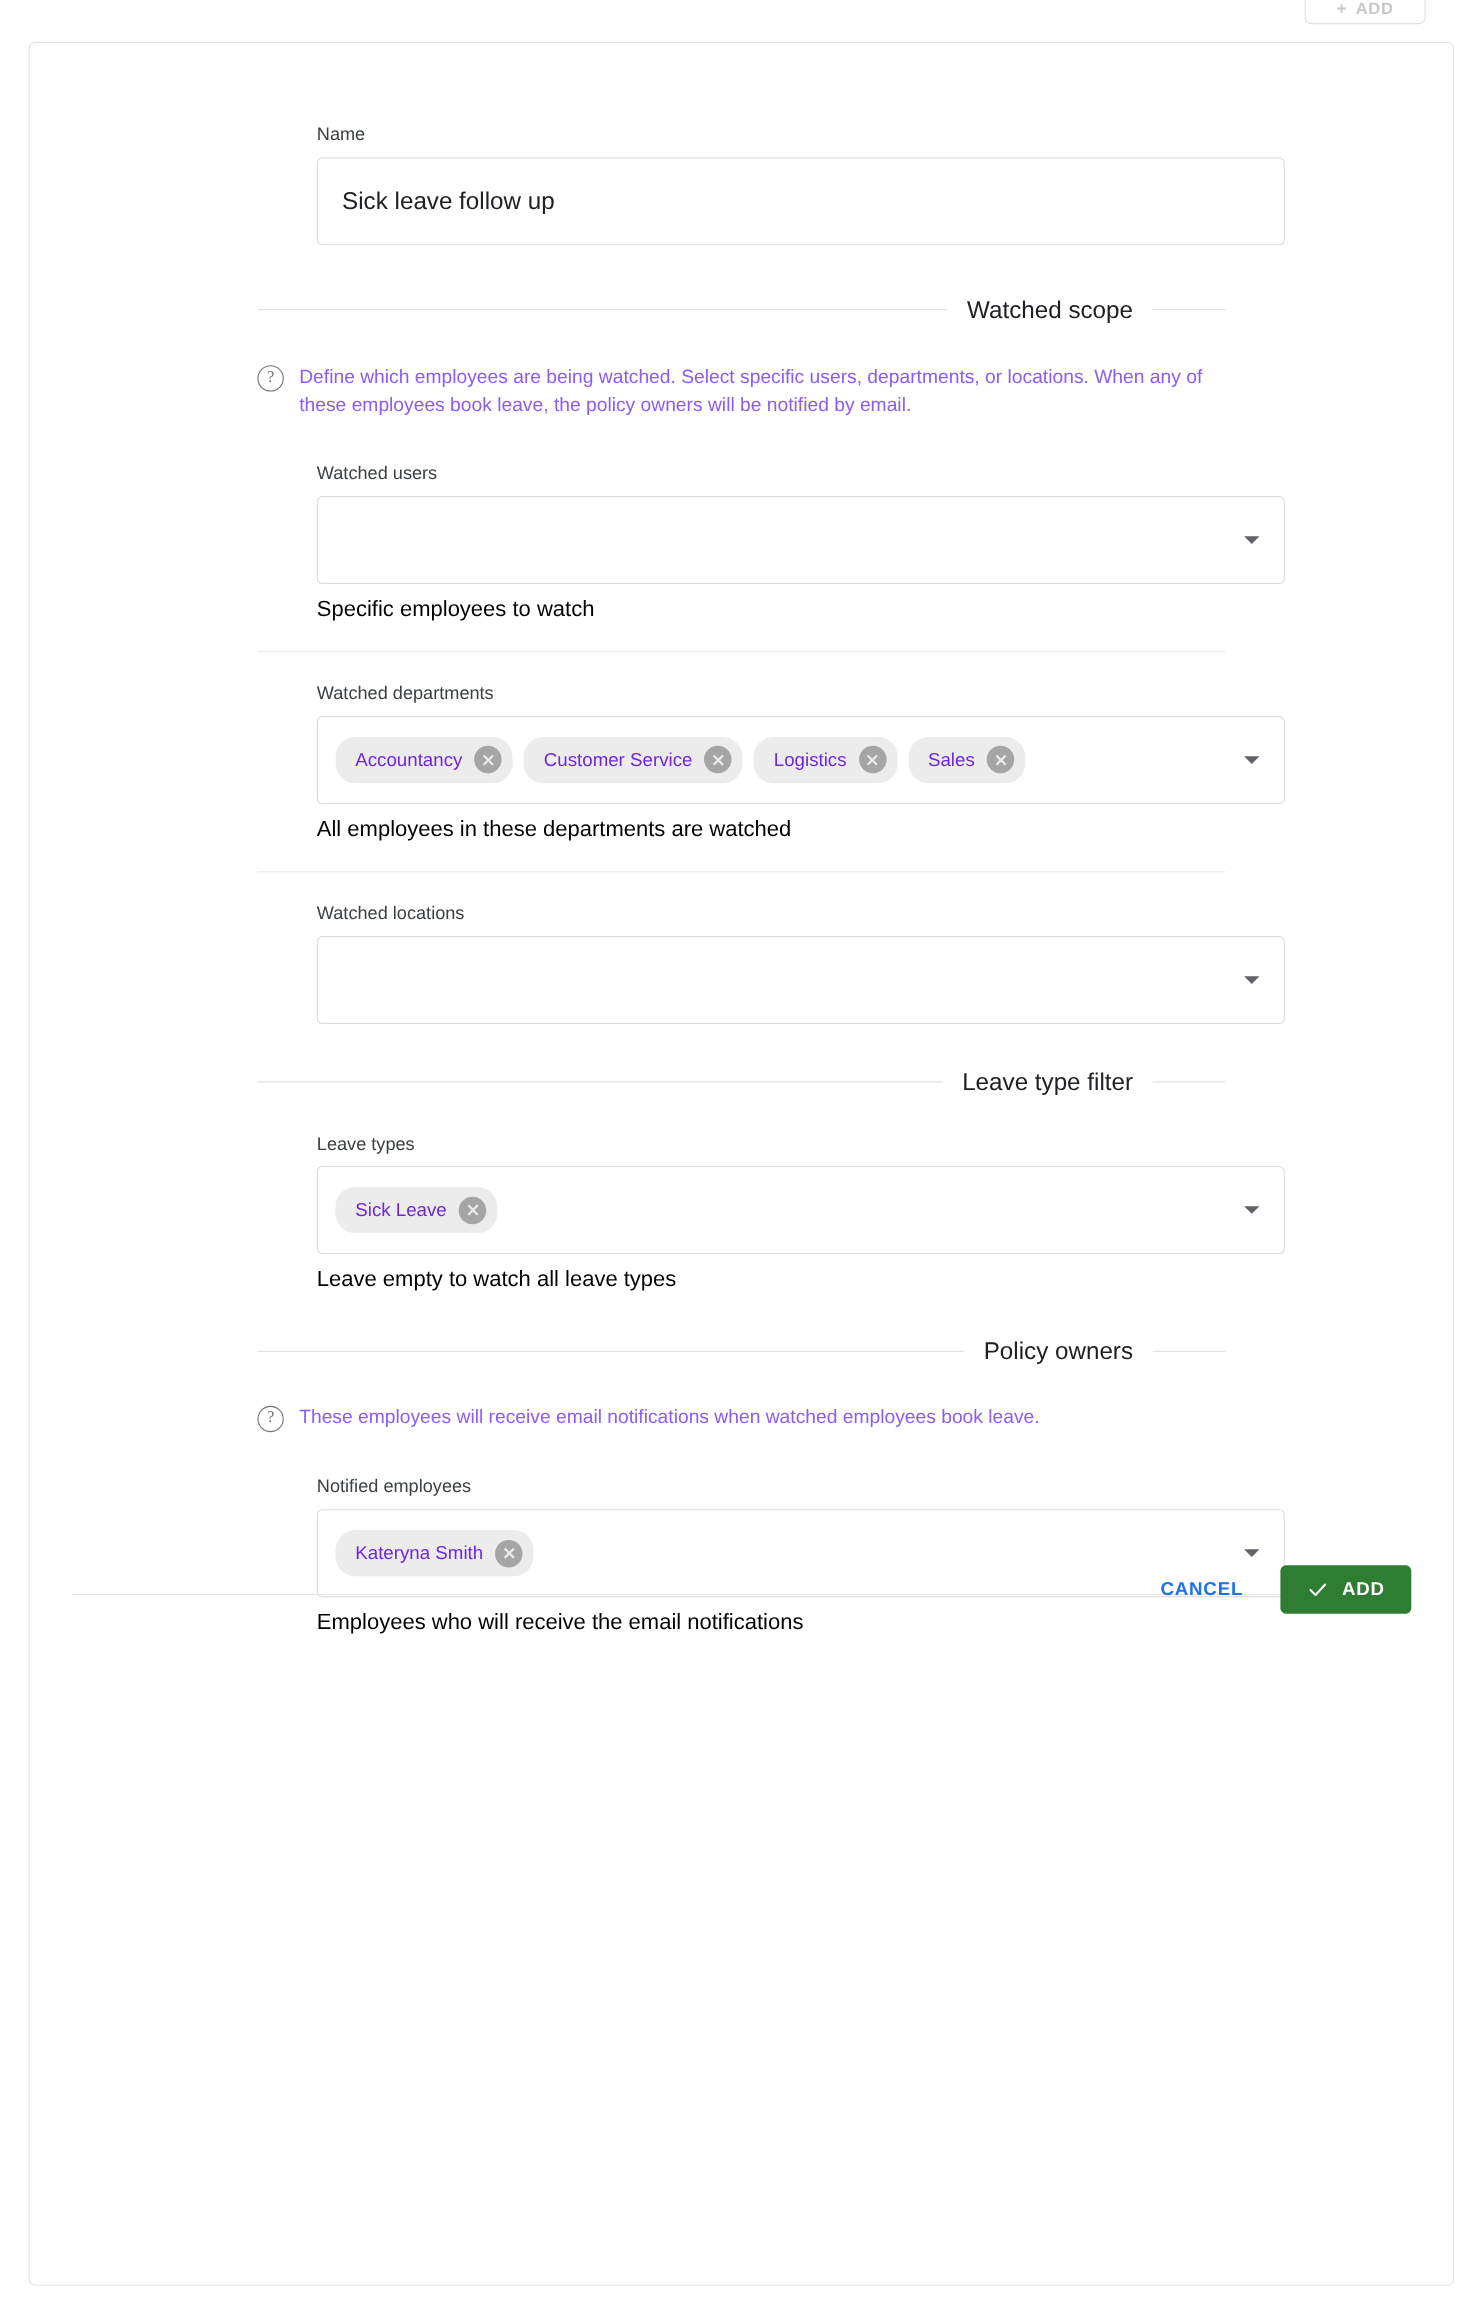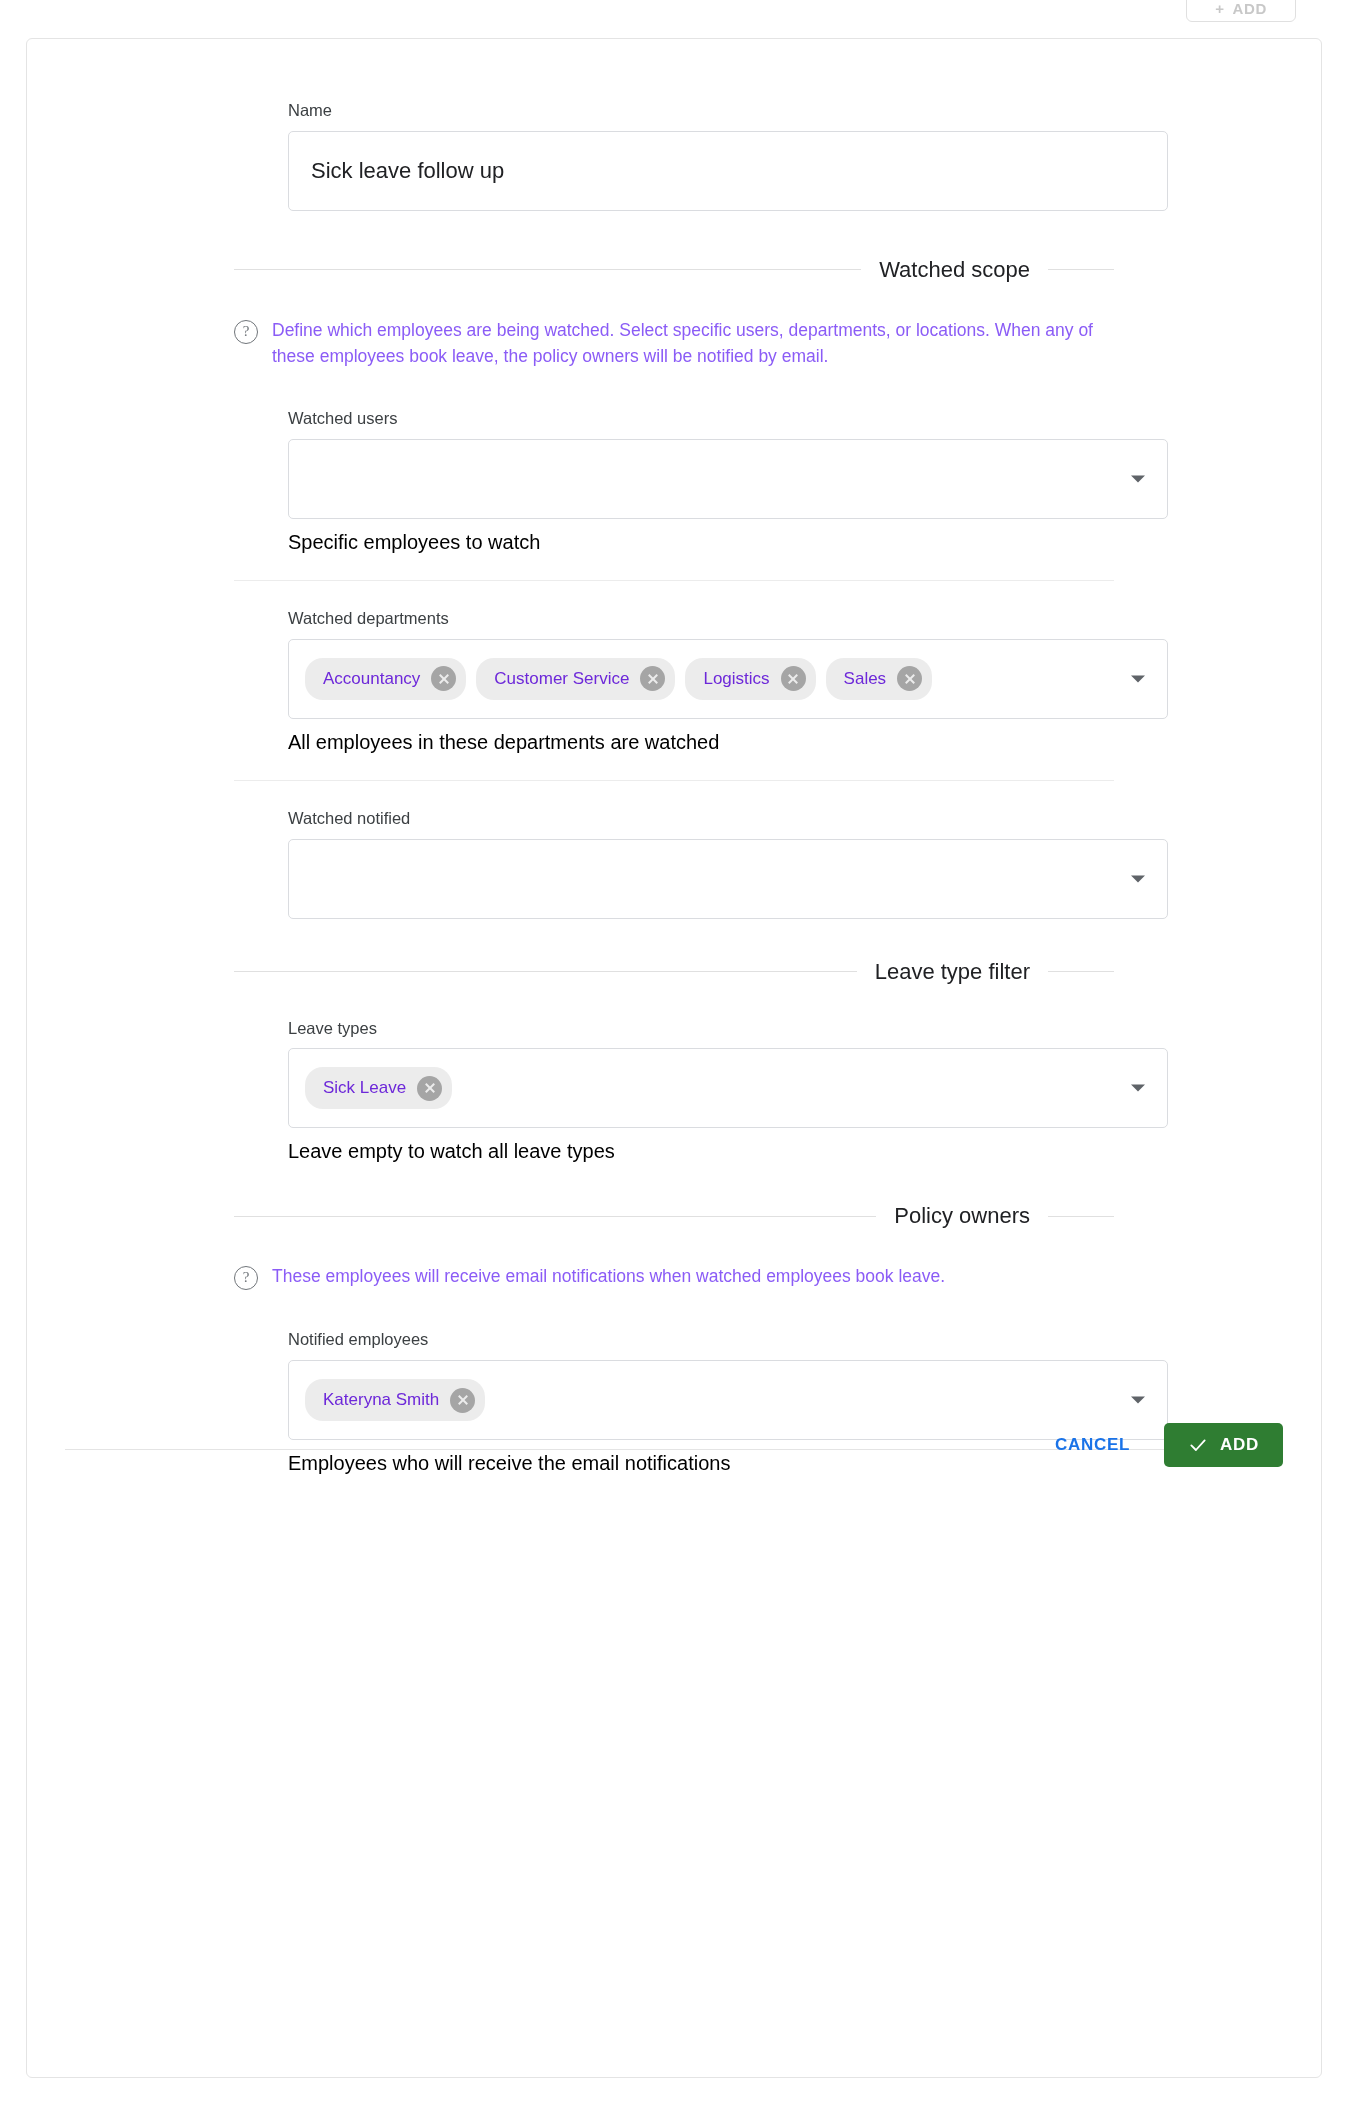--- a/index.html
+++ b/index.html
@@ -51,21 +51,21 @@
     height: 2040px;
     background: #ffffff;
     border: 1px solid #e4e4e4;
     border-radius: 6px;
   }
 
   .card-body {
     padding: 0 64px;
   }
 
-  .field-block { width: 772px; margin: 0 auto; }
+  .field-block { width: 772px; margin: 12px auto; }
 
   
   .field-label {
     font-size: 16.5px;
     color: #3c4043;
     margin-bottom: 10px;
     line-height: 1.2;
   }
   .text-input {
     width: 880px;
@@ -312,21 +312,21 @@
           <span class="chip-remove"></span>
         </span>
         <span class="caret"></span>
       </div>
       <div class="hint">All employees in these departments are watched</div>
     </div>
 
     <div class="field-sep"></div>
 
     <div class="field-block mt-28">
-      <div class="field-label">Watched notified</div>
+      <div class="field-label">Watched locations</div>
       <div class="select-box">
         <span class="caret"></span>
       </div>
     </div>
 
     <div class="section-divider mt-40">
       <div class="line"></div>
       <div class="section-title">Leave type filter</div>
       <div class="line short"></div>
     </div>

